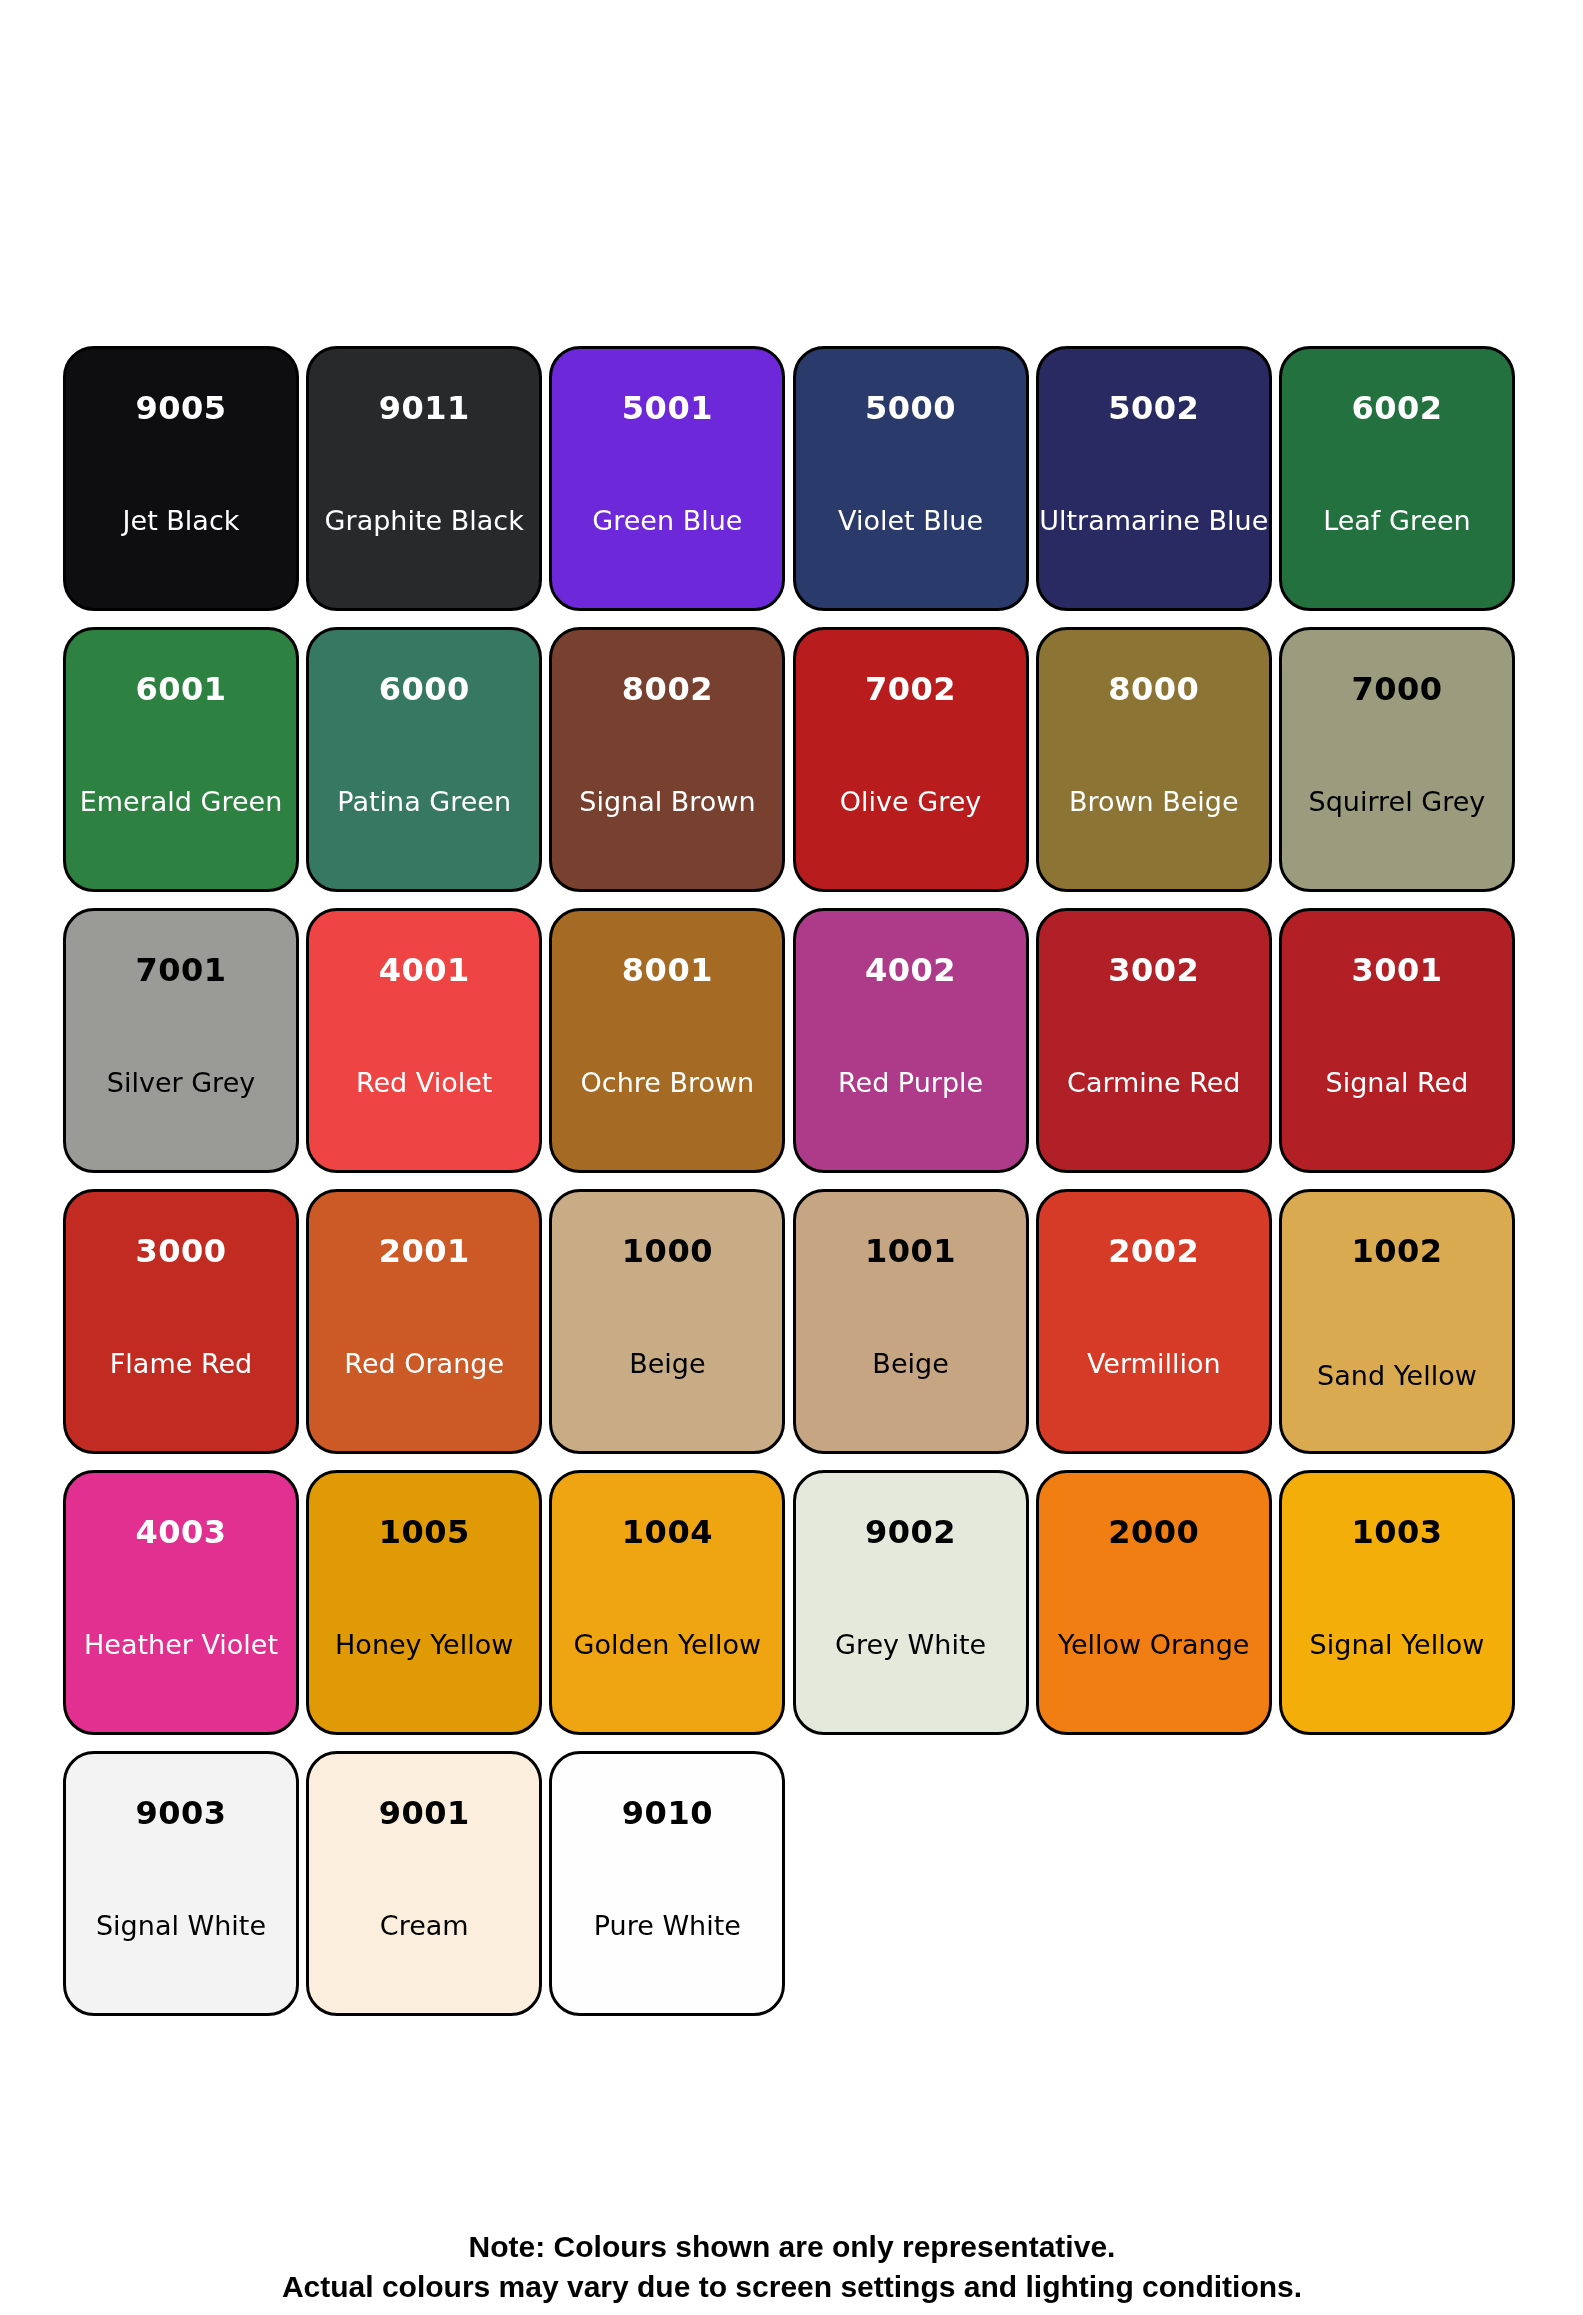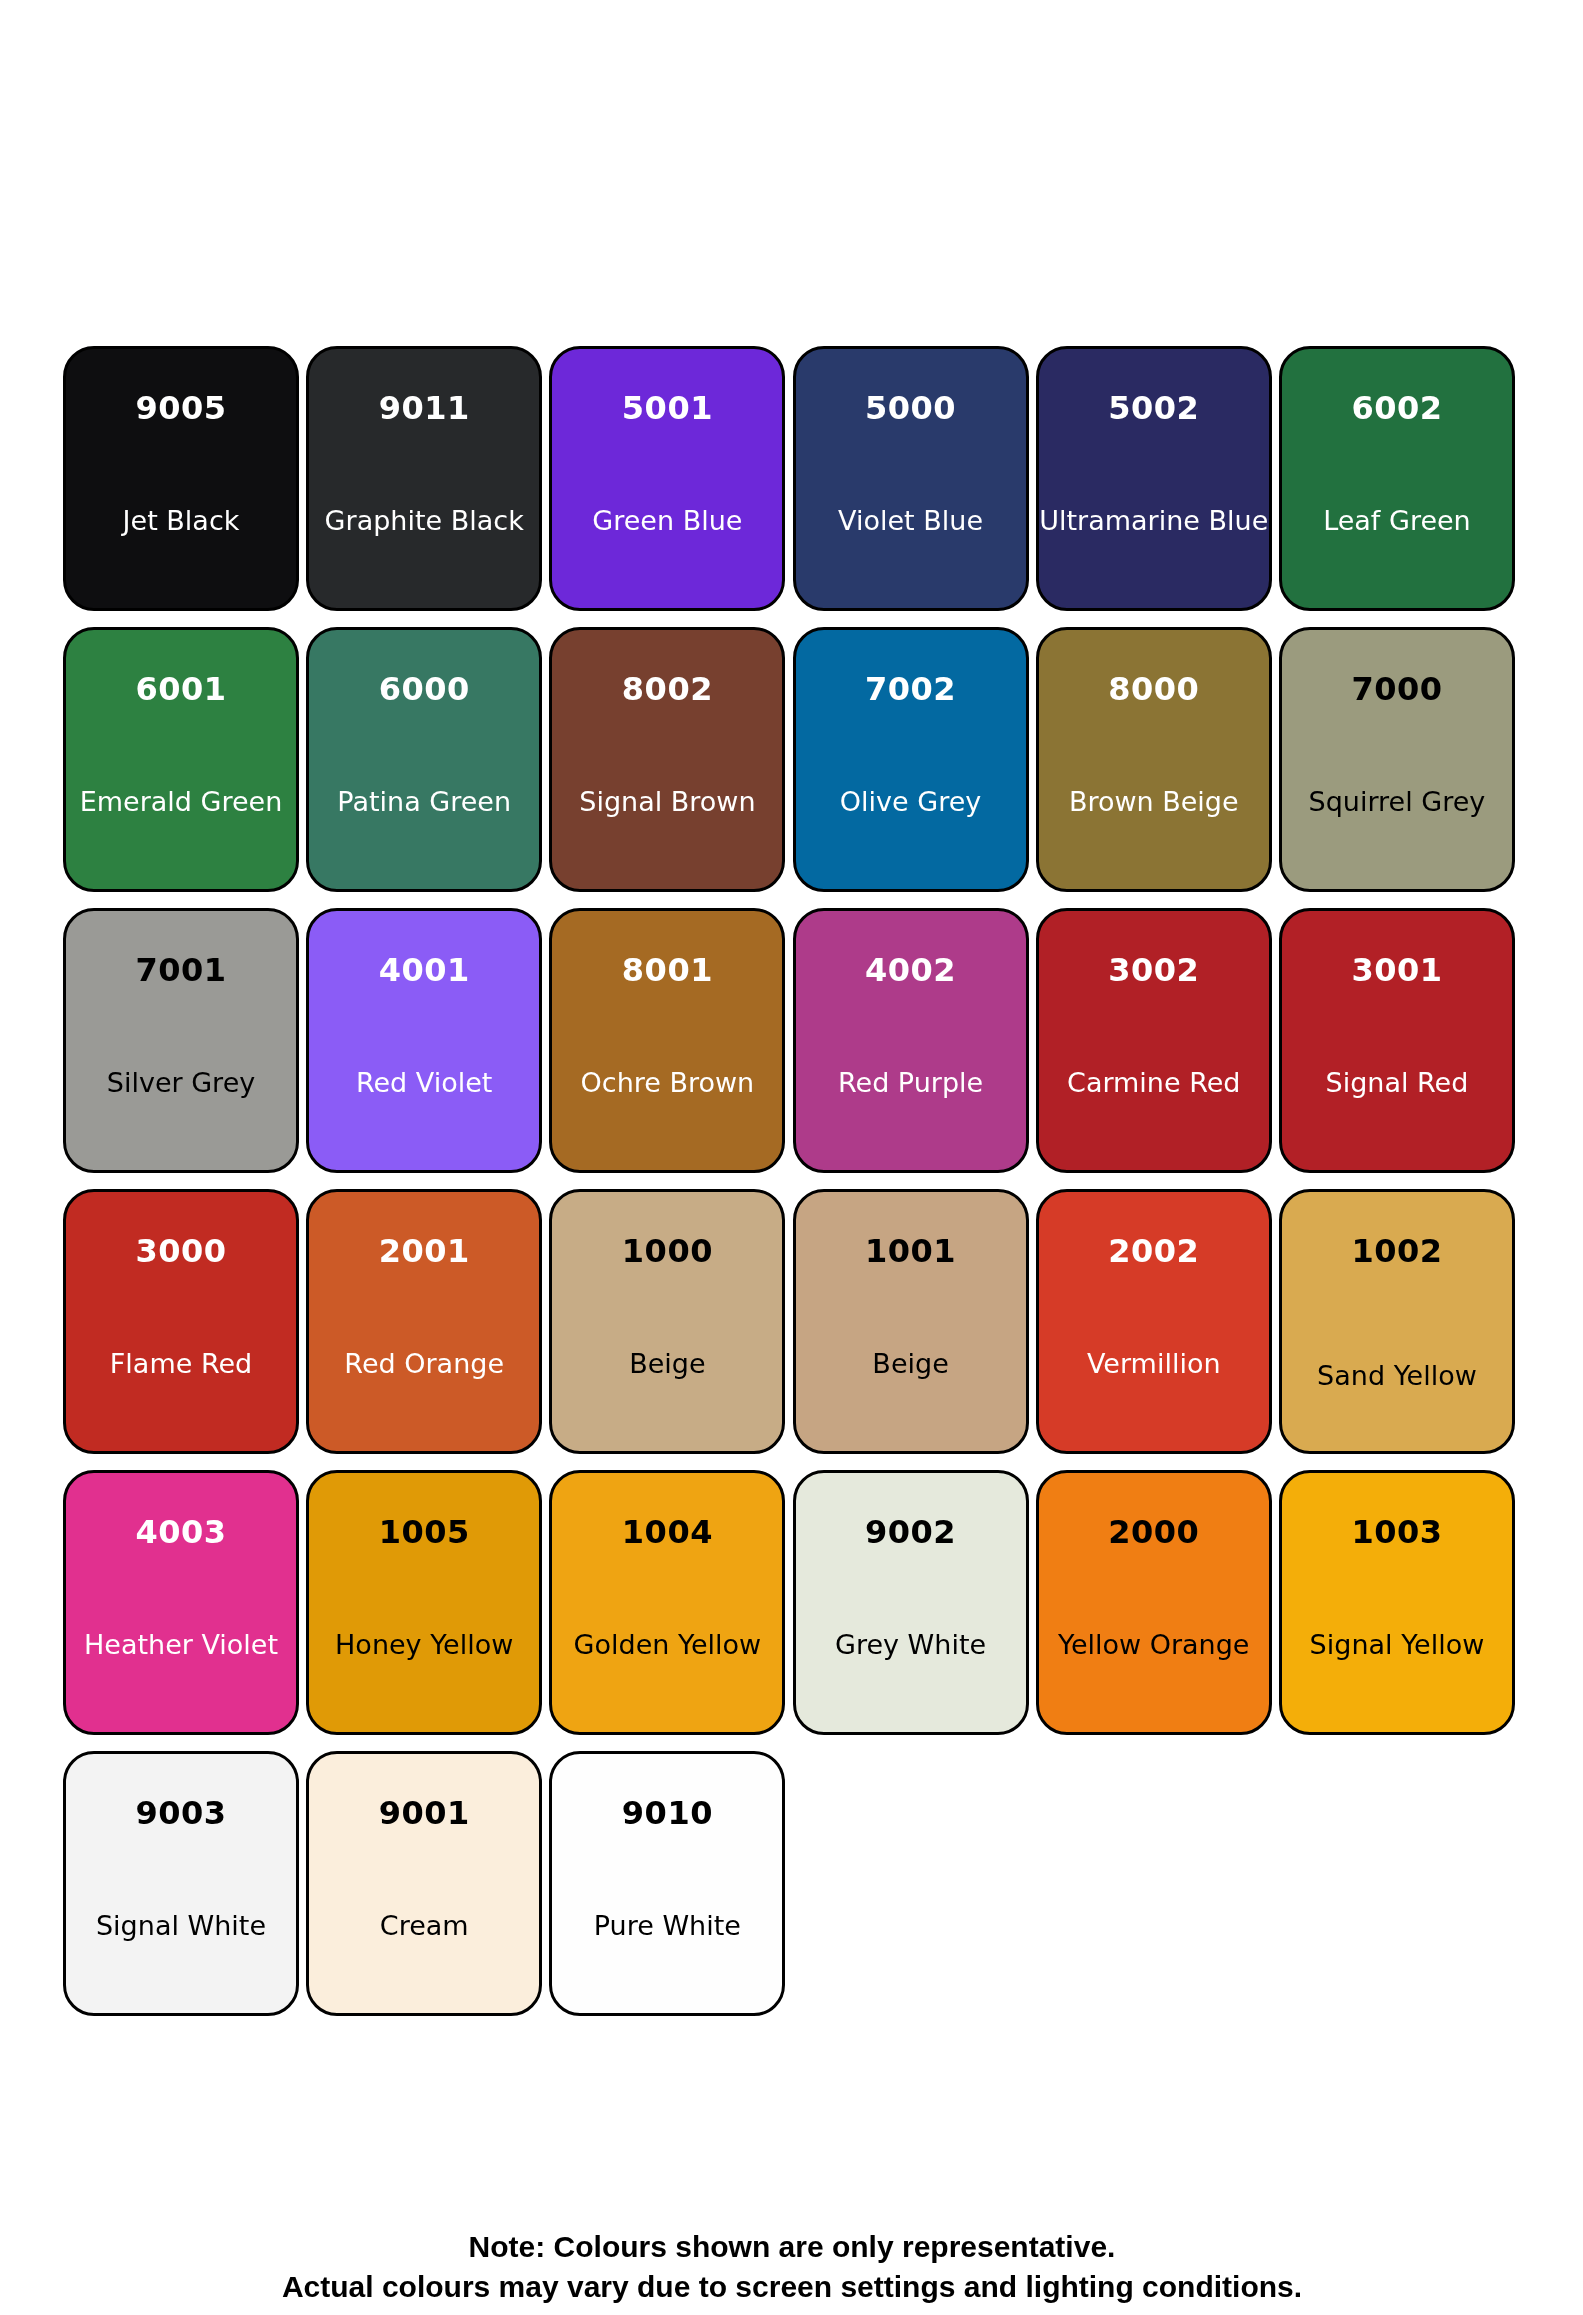--- a/index.html
+++ b/index.html
@@ -124,39 +124,39 @@
           <div class="name" style="color: rgb(255, 255, 255);">Emerald Green</div>
         </div>
         <div class="swatch" style="background: rgb(55, 120, 99);">
           <div class="code" style="color: rgb(255, 255, 255);">6000</div>
           <div class="name" style="color: rgb(255, 255, 255);">Patina Green</div>
         </div>
         <div class="swatch" style="background: rgb(119, 64, 47);">
           <div class="code" style="color: rgb(255, 255, 255);">8002</div>
           <div class="name" style="color: rgb(255, 255, 255);">Signal Brown</div>
         </div>
-        <div class="swatch" style="background: #0369a1; padding-left: 48px;">
+        <div class="swatch" style="background: #b91c1c; padding-left: 48px;">
           <div class="code" style="color: rgb(255, 255, 255);">7002</div>
           <div class="name" style="color: rgb(255, 255, 255);">Olive Grey</div>
         </div>
         <div class="swatch" style="background: rgb(139, 116, 52);">
           <div class="code" style="color: rgb(255, 255, 255);">8000</div>
           <div class="name" style="color: rgb(255, 255, 255);">Brown Beige</div>
         </div>
         <div class="swatch" style="background: rgb(155, 155, 126);">
           <div class="code" style="color: rgb(0, 0, 0);">7000</div>
           <div class="name" style="color: rgb(0, 0, 0);">Squirrel Grey</div>
         </div>
       </div>
       <div class="row">
         <div class="swatch" style="background: rgb(154, 154, 150);">
           <div class="code" style="color: rgb(0, 0, 0);">7001</div>
           <div class="name" style="color: rgb(0, 0, 0);">Silver Grey</div>
         </div>
-        <div class="swatch" style="background: #8b5cf6; text-align: center;">
+        <div class="swatch" style="background: #ef4444; text-align: center;">
           <div class="code" style="color: rgb(255, 255, 255);">4001</div>
           <div class="name" style="color: rgb(255, 255, 255);">Red Violet</div>
         </div>
         <div class="swatch" style="background: rgb(165, 106, 35);">
           <div class="code" style="color: rgb(255, 255, 255);">8001</div>
           <div class="name" style="color: rgb(255, 255, 255);">Ochre Brown</div>
         </div>
         <div class="swatch" style="background: rgb(174, 59, 138);">
           <div class="code" style="color: rgb(255, 255, 255);">4002</div>
           <div class="name" style="color: rgb(255, 255, 255);">Red Purple</div>

